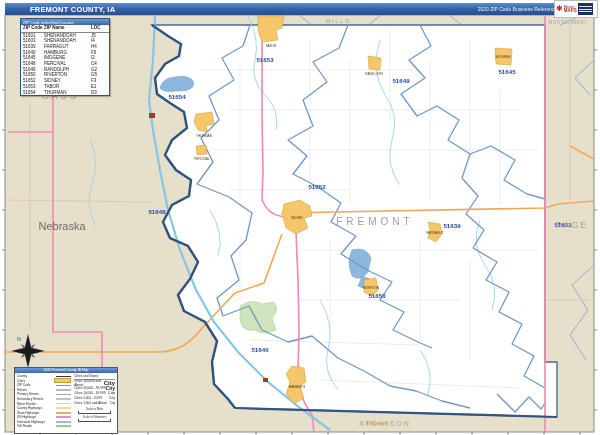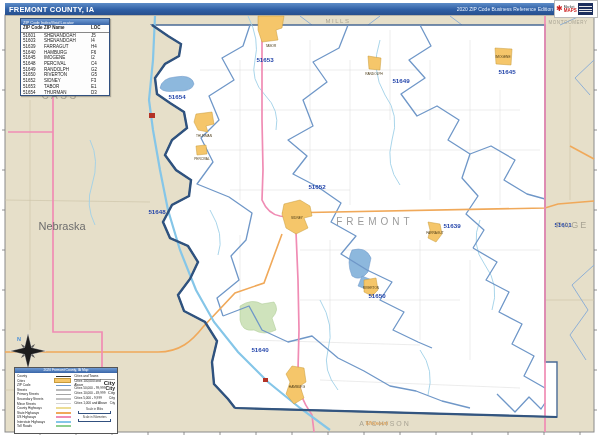--- a/index.html
+++ b/index.html
@@ -2,21 +2,21 @@
 <html><head>
 <meta charset="utf-8">
 <style>
   html,body{margin:0;padding:0;background:#fff;}
   #page{position:relative;width:600px;height:435px;background:#ffffff;overflow:hidden;
         font-family:"Liberation Sans",sans-serif;}
 
   
   #header-bar{position:absolute;left:5px;top:3px;width:553px;height:12px;
     background:linear-gradient(180deg,#5d8cc7 0%,#2f5fa5 55%,#274f8d 100%);
-    display:flex;align-items:center;justify-content:space-between;}
+    display:flex;align-items:center;justify-content:space-between;padding-left:21px;}
   #header-title{color:#fff;font-size:7.5px;font-weight:bold;padding-left:4px;letter-spacing:.2px;}
   #header-edition{color:#e8f0fb;font-size:5px;padding-right:5px;}
   #logo-box{position:absolute;right:2px;top:0;width:40px;height:16px;background:#fff;
     border:0.5px solid #bbb;display:flex;align-items:center;gap:1px;padding:0 1px;}
   #logo-burst{color:#cc2222;font-size:8px;line-height:8px;}
   #logo-text{display:flex;flex-direction:column;line-height:4px;}
   #logo-text .market{font-size:3.5px;color:#333;}
   #logo-text .maps{font-size:4.5px;font-weight:bold;color:#cc2222;}
   #logo-navy{width:13px;height:12px;background:#1d2f5e;display:flex;flex-direction:column;
     justify-content:center;gap:1.5px;padding:0 1px;}

